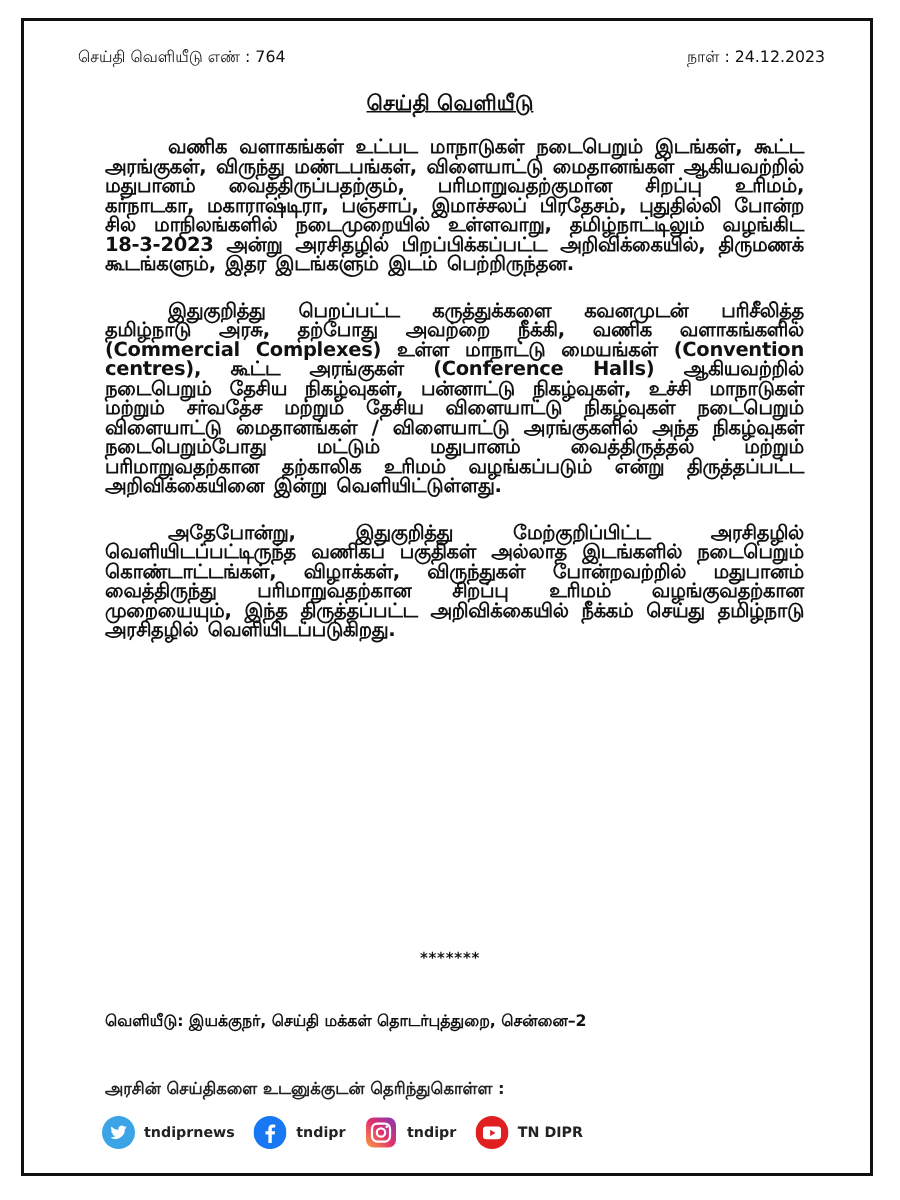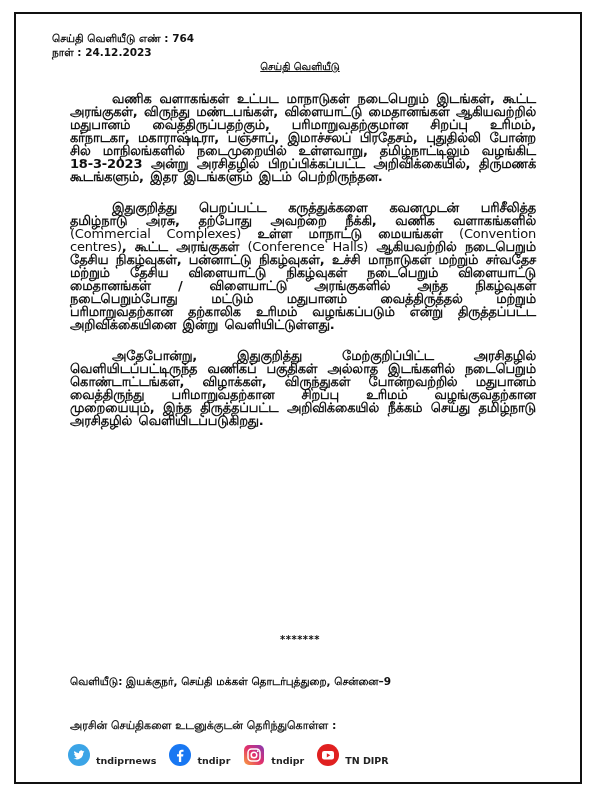--- a/index.html
+++ b/index.html
@@ -2,34 +2,34 @@
 <html><head>
 <meta charset="utf-8">
 <style>
   html, body { margin: 0; padding: 0; background: #ffffff; }
   body { width: 600px; height: 800px; position: relative; overflow: hidden;
          font-family: "DejaVu Sans", "Liberation Sans", sans-serif; color: #111; }
   .frame { position: absolute; left: 14px; top: 12px; width: 568px; height: 772px;
            border: 2px solid #111; box-sizing: border-box; background: #fff; }
   .header-row { position: absolute; left: 52px; right: 50px; top: 32px;
                 display: flex; justify-content: space-between;
-                font-size: 10.5px; font-weight: bold; flex-direction: column; }
+                font-size: 10.5px; font-weight: normal; }
   .doc-title { position: absolute; left: 0; right: 0; top: 61px; text-align: center;
-               font-size: 10px; font-weight: bold; }
+               font-size: 14px; font-weight: bold; }
   .doc-title span { text-decoration: underline; }
   .body { position: absolute; left: 70px; width: 466px; top: 92px; }
   .para { font-size: 13px; font-weight: bold; line-height: 13px; text-align: justify;
           text-indent: 42px; margin: 0 0 18px 0; letter-spacing: -0.2px; word-spacing: 2px; }
-  .para .en { font-weight: normal; }
+  .para .en { font-weight: bold; }
   .stars { position: absolute; left: 0; right: 0; top: 634px; text-align: center;
            font-size: 10px; font-weight: bold; letter-spacing: 0.5px; }
   .release { position: absolute; left: 70px; top: 675px; font-size: 10.5px; font-weight: bold; }
   .follow { position: absolute; left: 70px; top: 719px; font-size: 11px; font-weight: bold; color: #222; }
   .social { position: absolute; left: 68px; top: 744px; display: flex; align-items: center; }
-  .soc { display: flex; align-items: flex-end; margin-right: 13px; }
+  .soc { display: flex; align-items: center; margin-right: 13px; }
   .soc .lbl { font-size: 9.5px; font-weight: bold; margin-left: 6px; color: #222; }
   .ico { width: 22px; height: 22px; display: inline-flex; align-items: center; justify-content: center; }
 </style>
 </head>
 <body>
 
 <div class="frame"></div>
 
 <div class="header-row">
   <span>செய்தி வெளியீடு எண் : 764</span>
@@ -41,21 +41,21 @@
 </div>
 
 <div class="body">
   <p class="para">வணிக வளாகங்கள் உட்பட மாநாடுகள் நடைபெறும் இடங்கள், கூட்ட அரங்குகள், விருந்து மண்டபங்கள், விளையாட்டு மைதானங்கள் ஆகியவற்றில் மதுபானம் வைத்திருப்பதற்கும், பரிமாறுவதற்குமான சிறப்பு உரிமம், கர்நாடகா, மகாராஷ்டிரா, பஞ்சாப், இமாச்சலப் பிரதேசம், புதுதில்லி போன்ற சில மாநிலங்களில் நடைமுறையில் உள்ளவாறு, தமிழ்நாட்டிலும் வழங்கிட 18-3-2023 அன்று அரசிதழில் பிறப்பிக்கப்பட்ட அறிவிக்கையில், திருமணக் கூடங்களும், இதர இடங்களும் இடம் பெற்றிருந்தன.</p>
   <p class="para"><span>இதுகுறித்து பெறப்பட்ட கருத்துக்களை கவனமுடன் பரிசீலித்த தமிழ்நாடு அரசு, தற்போது அவற்றை நீக்கி, வணிக வளாகங்களில் </span><span class="en">(Commercial Complexes)</span><span> உள்ள மாநாட்டு மையங்கள் </span><span class="en">(Convention centres)</span><span>, கூட்ட அரங்குகள் </span><span class="en">(Conference Halls)</span><span> ஆகியவற்றில் நடைபெறும் தேசிய நிகழ்வுகள், பன்னாட்டு நிகழ்வுகள், உச்சி மாநாடுகள் மற்றும் சர்வதேச மற்றும் தேசிய விளையாட்டு நிகழ்வுகள் நடைபெறும் விளையாட்டு மைதானங்கள் / விளையாட்டு அரங்குகளில் அந்த நிகழ்வுகள் நடைபெறும்போது மட்டும் மதுபானம் வைத்திருத்தல் மற்றும் பரிமாறுவதற்கான தற்காலிக உரிமம் வழங்கப்படும் என்று திருத்தப்பட்ட அறிவிக்கையினை இன்று வெளியிட்டுள்ளது.</span></p>
   <p class="para">அதேபோன்று, இதுகுறித்து மேற்குறிப்பிட்ட அரசிதழில் வெளியிடப்பட்டிருந்த வணிகப் பகுதிகள் அல்லாத இடங்களில் நடைபெறும் கொண்டாட்டங்கள், விழாக்கள், விருந்துகள் போன்றவற்றில் மதுபானம் வைத்திருந்து பரிமாறுவதற்கான சிறப்பு உரிமம் வழங்குவதற்கான முறையையும், இந்த திருத்தப்பட்ட அறிவிக்கையில் நீக்கம் செய்து தமிழ்நாடு அரசிதழில் வெளியிடப்படுகிறது.</p>
 </div>
 
 <div class="stars">*******</div>
 
-<div class="release">வெளியீடு: இயக்குநர், செய்தி மக்கள் தொடர்புத்துறை, சென்னை–9</div>
+<div class="release">வெளியீடு: இயக்குநர், செய்தி மக்கள் தொடர்புத்துறை, சென்னை–2</div>
 
 <div class="follow">அரசின் செய்திகளை உடனுக்குடன் தெரிந்துகொள்ள :</div>
 
 <div class="social">
   <div class="soc">
     <span class="ico">
       <svg width="22" height="22" viewBox="0 0 22 22">
           <circle cx="11" cy="11" r="11" fill="#3BA4E6"></circle>
           <path d="M16.5 7.5c-.4.2-.8.3-1.3.4.5-.3.8-.7 1-1.2-.4.3-.9.4-1.4.5a2.2 2.2 0 0 0-3.8 2A6.3 6.3 0 0 1 6.4 7a2.2 2.2 0 0 0 .7 3c-.4 0-.7-.1-1-.3 0 1.1.8 2 1.8 2.2-.3.1-.7.1-1 0 .3.9 1.1 1.5 2.1 1.5A4.5 4.5 0 0 1 5.5 14.3a6.3 6.3 0 0 0 9.7-5.6c.5-.3.9-.7 1.3-1.2z" fill="#fff"></path>
         </svg>

